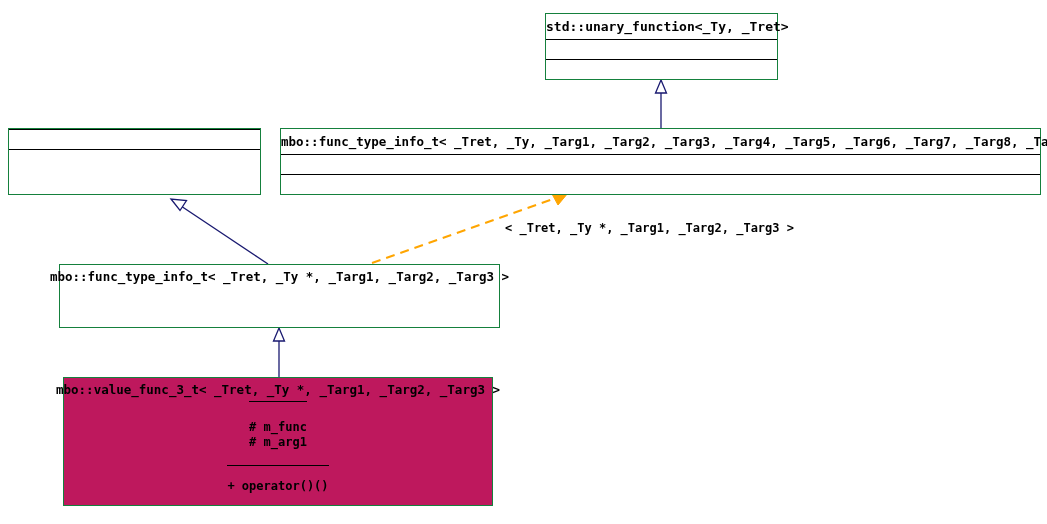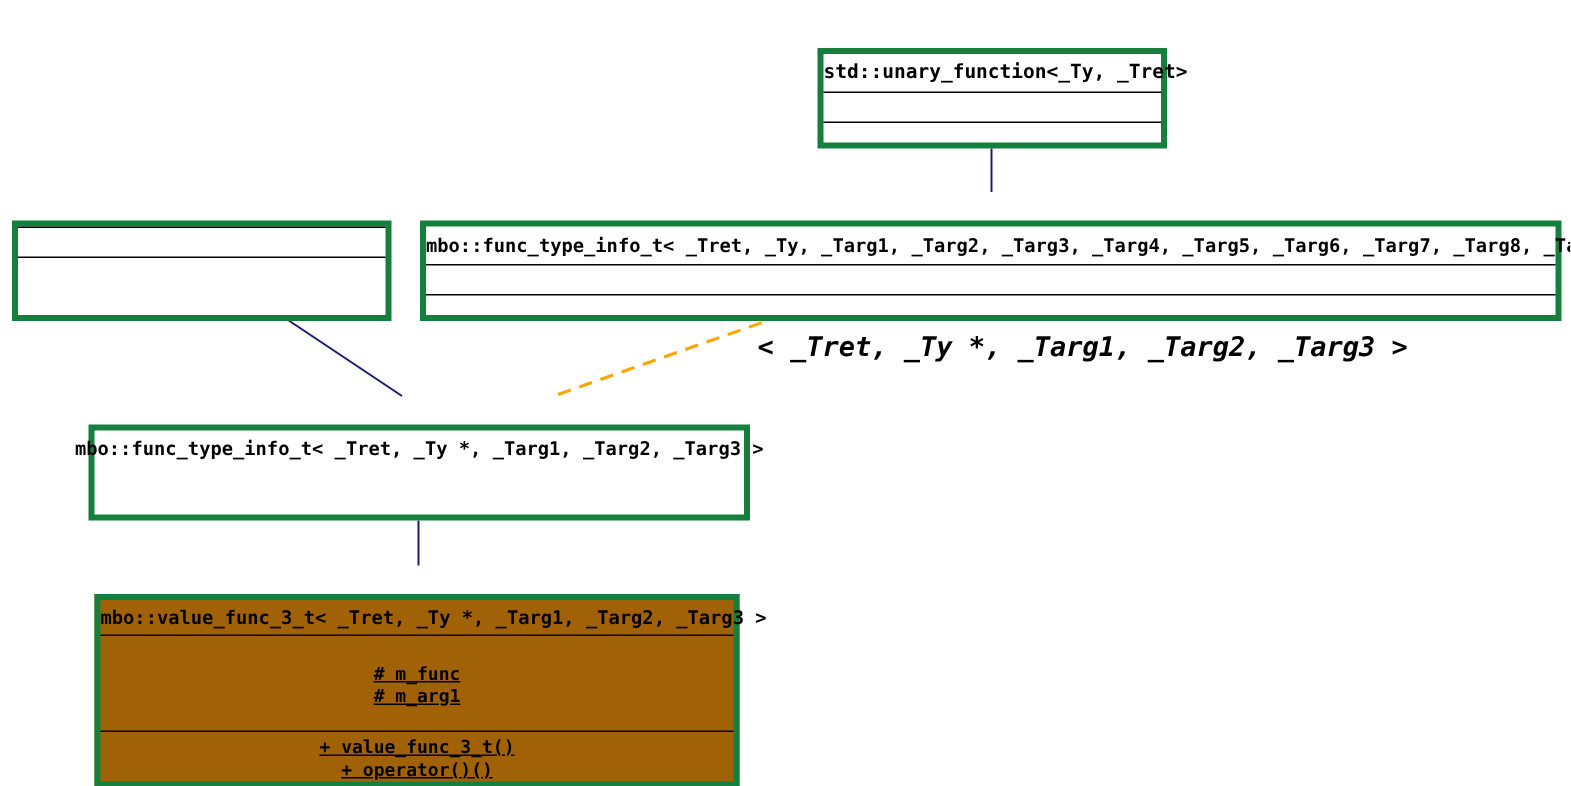--- a/index.html
+++ b/index.html
@@ -14,49 +14,48 @@
   #diagram {
     position: relative;
     width: 1047px;
     height: 524px;
     background: #ffffff;
     overflow: hidden;
   }
   .uml-box {
     position: absolute;
     box-sizing: border-box;
-    border: 4px solid #15803d;
+    border: 1px solid #15803d;
     background: #ffffff;
     display: flex;
     flex-direction: column;
-    margin-top: 19px;
   }
   .uml-box.highlight {
-    background: #a16207;
+    background: #be185d;
+    align-items: center;
   }
   .compartment {
     box-sizing: border-box;
     display: flex;
     flex-direction: column;
     justify-content: center;
   }
   .compartment.title {
     font-weight: bold;
     text-align: center;
     white-space: nowrap;
     letter-spacing: 0px;
   }
   .compartment.divided {
     border-top: 1px solid #000000;
   }
   .member-line {
     text-align: center;
     white-space: nowrap;
     font-weight: bold;
-    text-decoration: underline;
   }
   .svg-layer {
     position: absolute;
     left: 0;
     top: 0;
     width: 1047px;
     height: 524px;
     pointer-events: none;
   }
   .edge-label {
@@ -117,20 +116,19 @@
     <div class="compartment divided" style="flex:1;"></div>
   </div>
 
   <div class="uml-box highlight" style="left:63px; top:377px; width:430px; height:129px;">
     <div class="compartment title" style="height:23px; font-size:12.5px; line-height:23px;">mbo::value_func_3_t&lt; _Tret, _Ty *, _Targ1, _Targ2, _Targ3 &gt;</div>
     <div class="compartment divided" style="height:64px; padding-top:2px;">
       <div class="member-line" style="font-size:12px; line-height:15px;"># m_func</div>
       <div class="member-line" style="font-size:12px; line-height:15px;"># m_arg1</div>
     </div>
     <div class="compartment divided" style="flex:1; padding-top:2px;">
-      <div class="member-line" style="font-size:12px; line-height:15px;">+ value_func_3_t()</div>
       <div class="member-line" style="font-size:12px; line-height:15px;">+ operator()()</div>
     </div>
   </div>
 
-  <div class="edge-label" style="left:505px; top:221px; font-size:18px;font-style:italic;">&lt; _Tret, _Ty *, _Targ1, _Targ2, _Targ3 &gt;</div>
+  <div class="edge-label" style="left:505px; top:221px; font-size:12px;">&lt; _Tret, _Ty *, _Targ1, _Targ2, _Targ3 &gt;</div>
 
 </div>
 
 </body></html>

